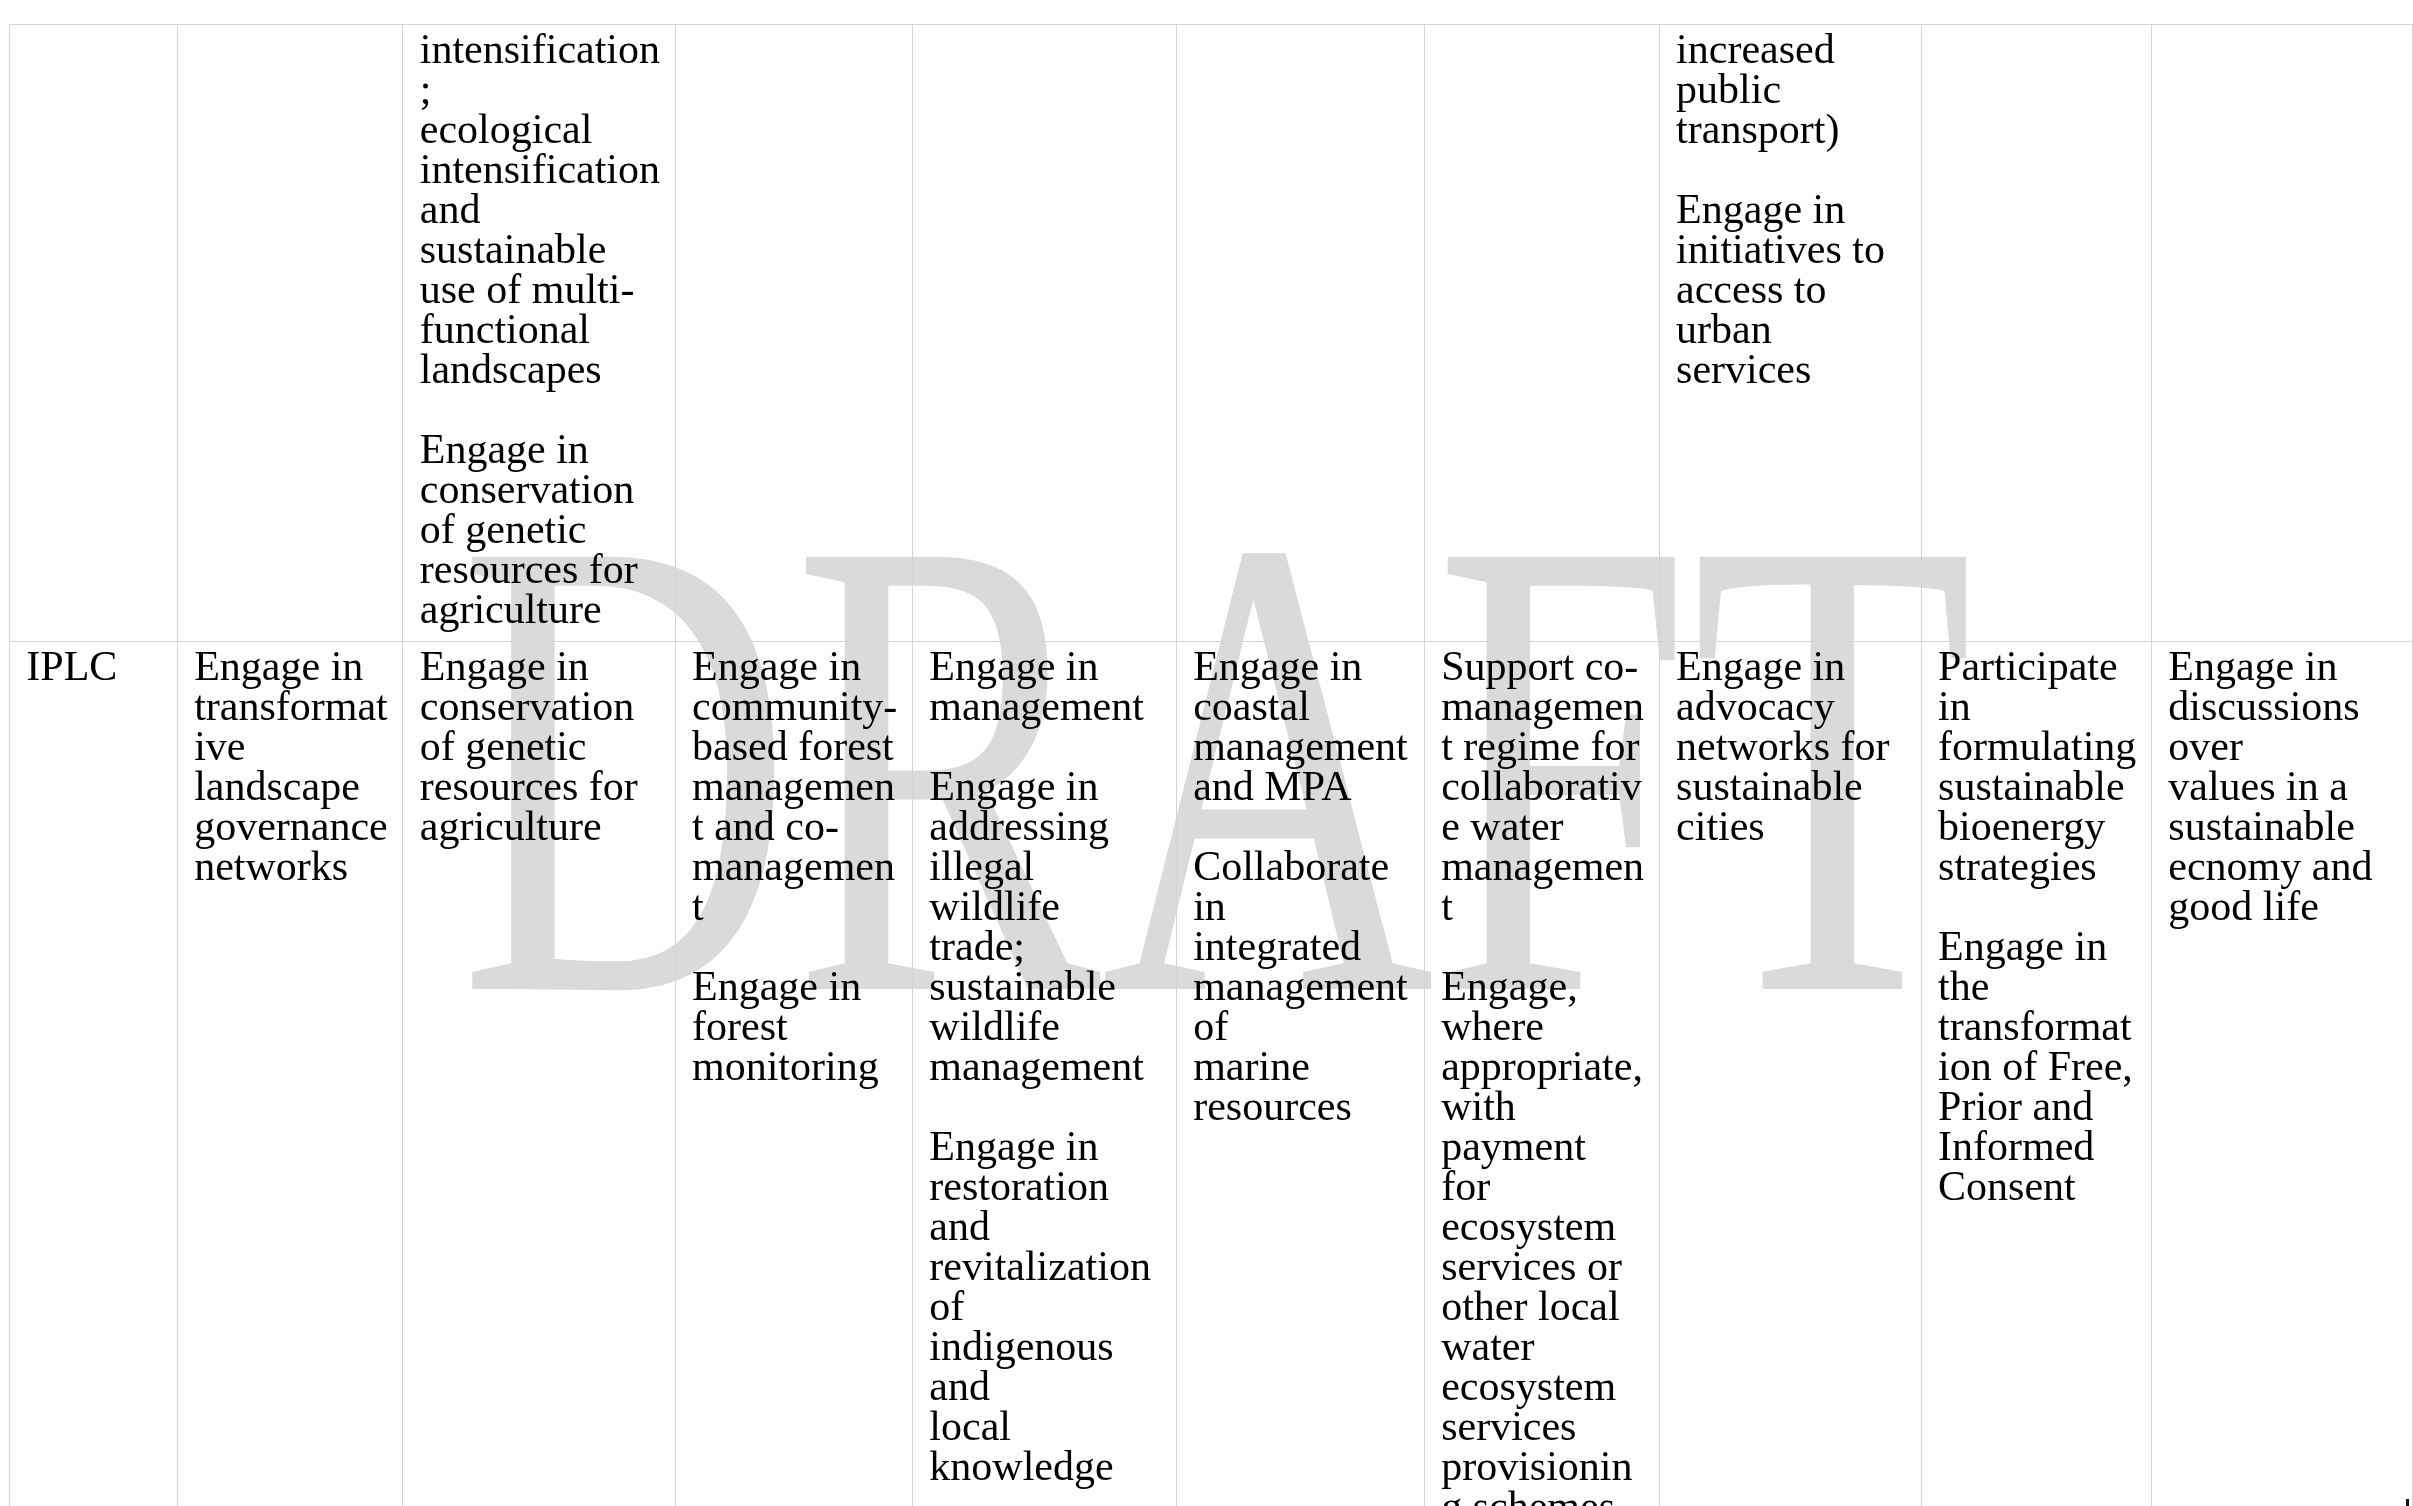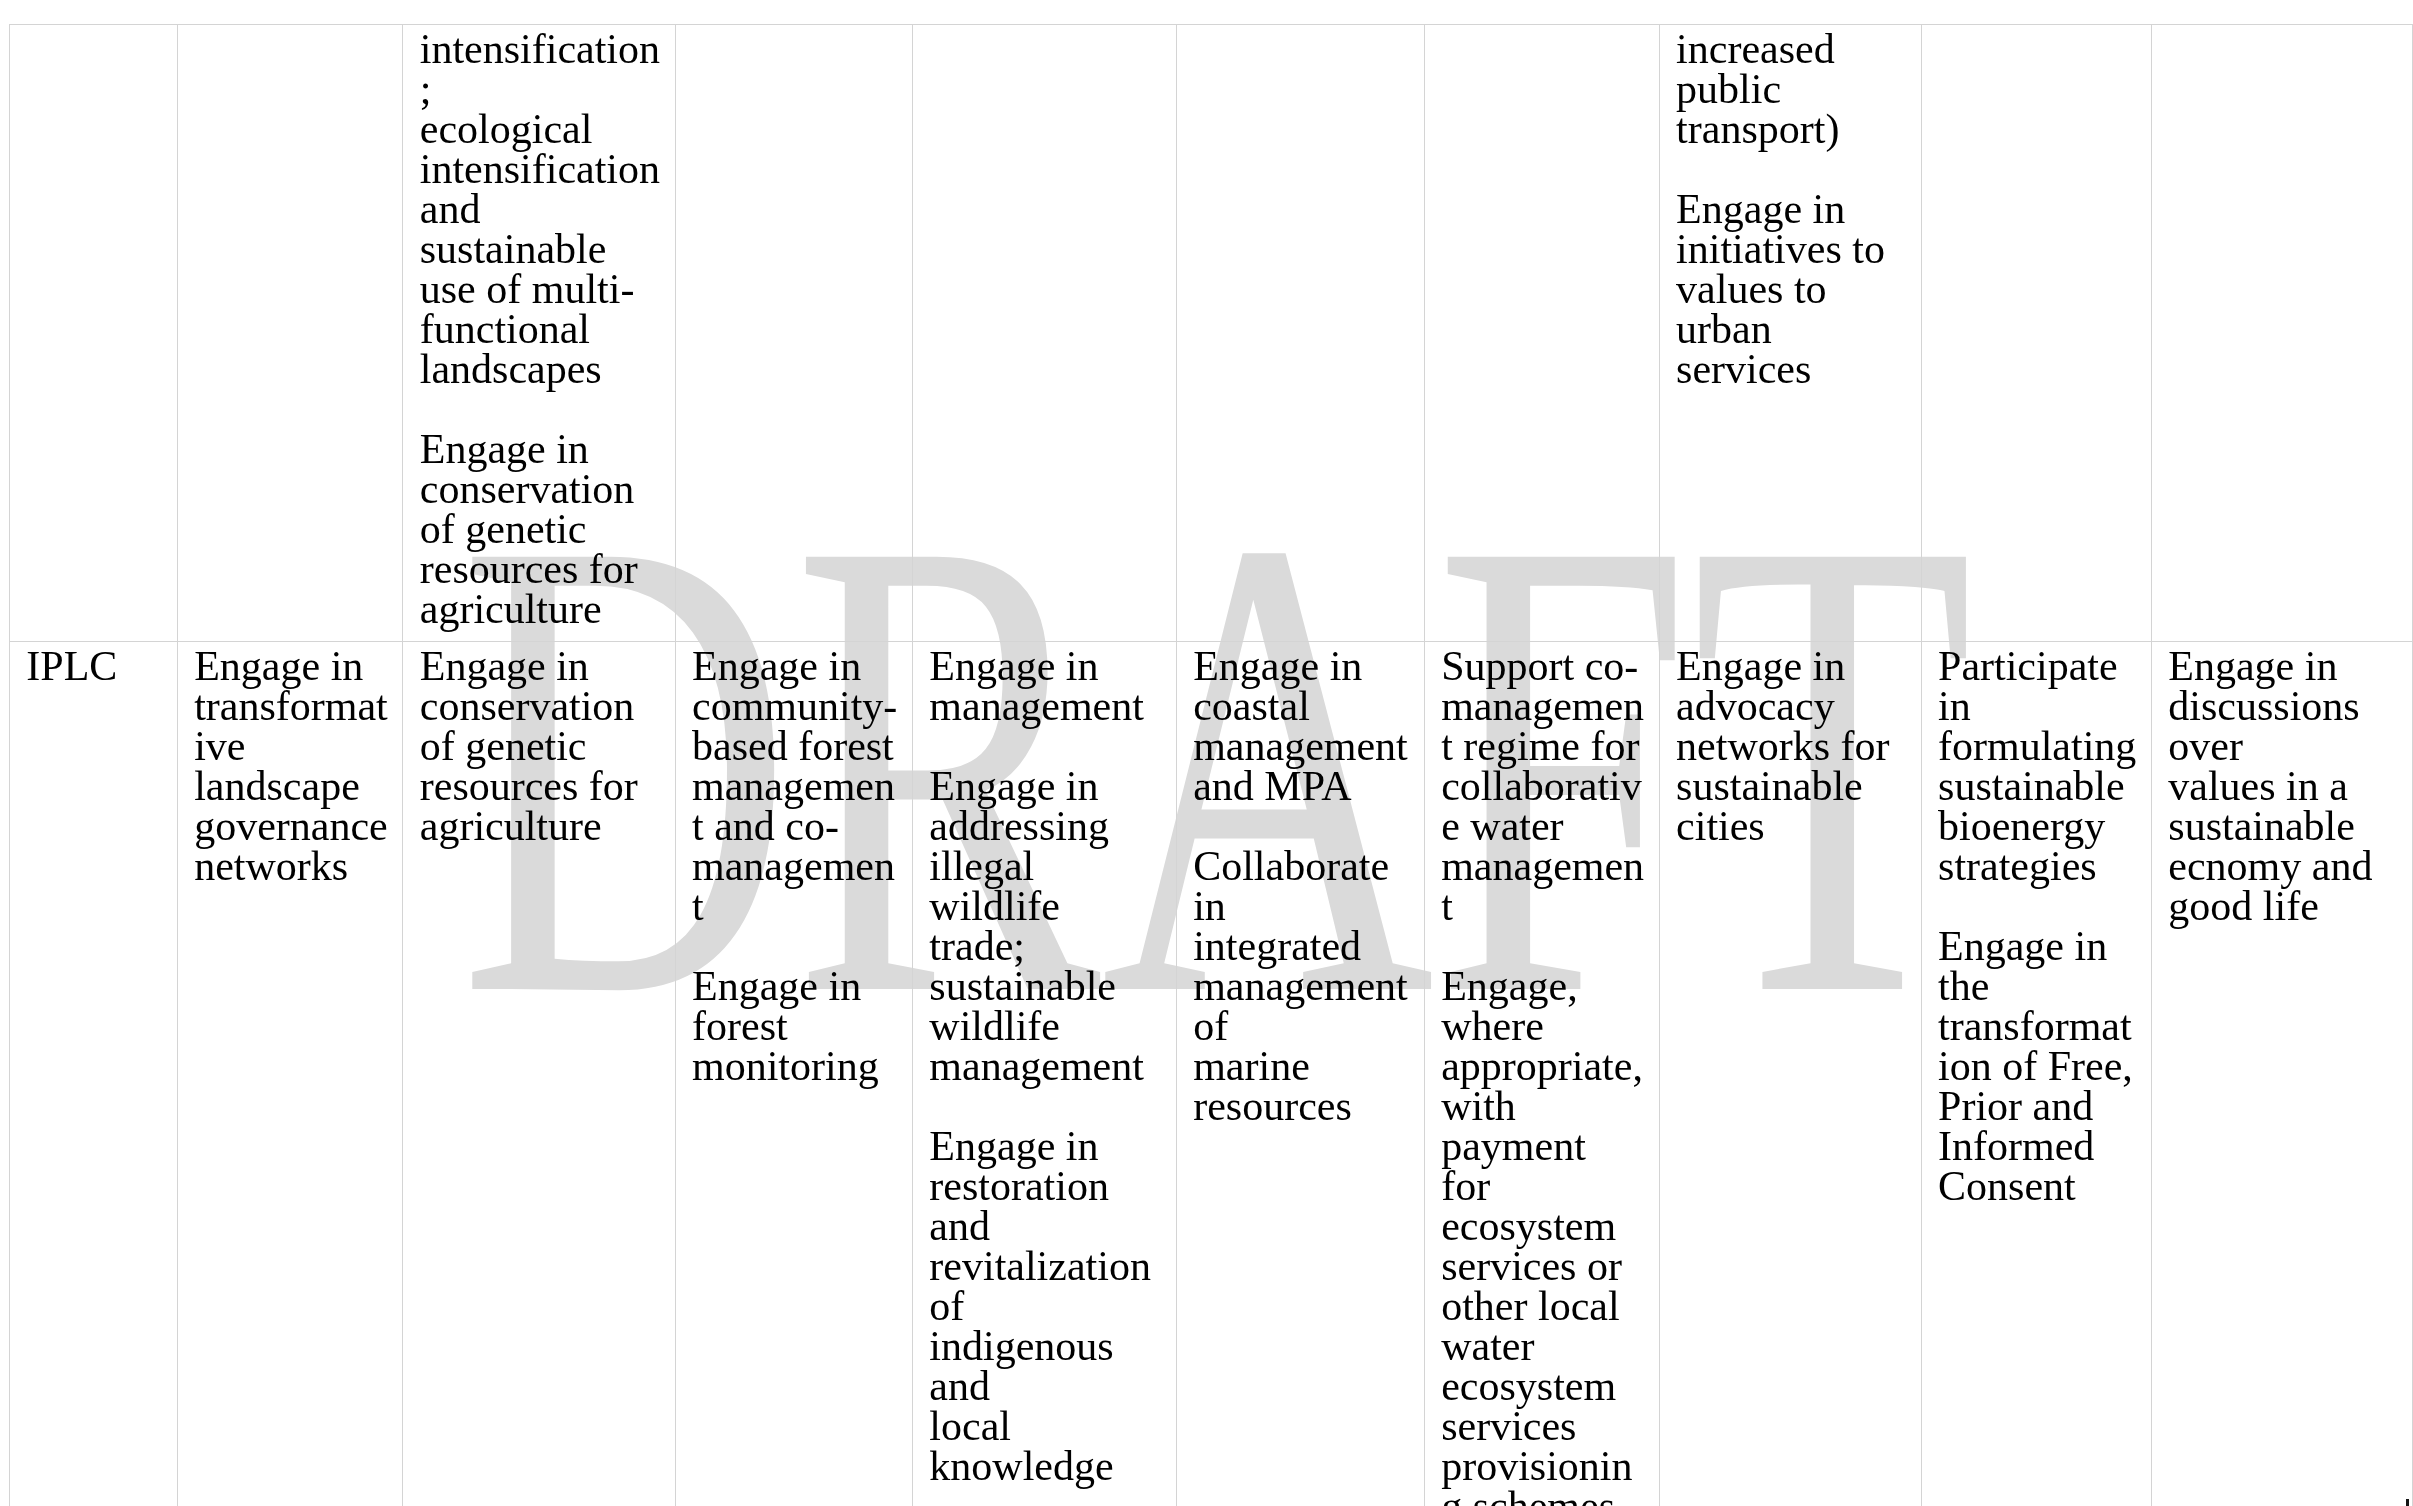--- a/index.html
+++ b/index.html
@@ -100,21 +100,21 @@
 agriculture</td>
         <td></td>
         <td></td>
         <td></td>
         <td></td>
         <td>increased public
 transport)
 
 Engage in
 initiatives to
-values to urban
+access to urban
 services</td>
         <td></td>
         <td class="lastcol"></td>
       </tr>
       <tr class="row-2">
         <td class="hdrcell rowlabel">IPLC</td>
         <td>Engage in
 transformat
 ive
 landscape

